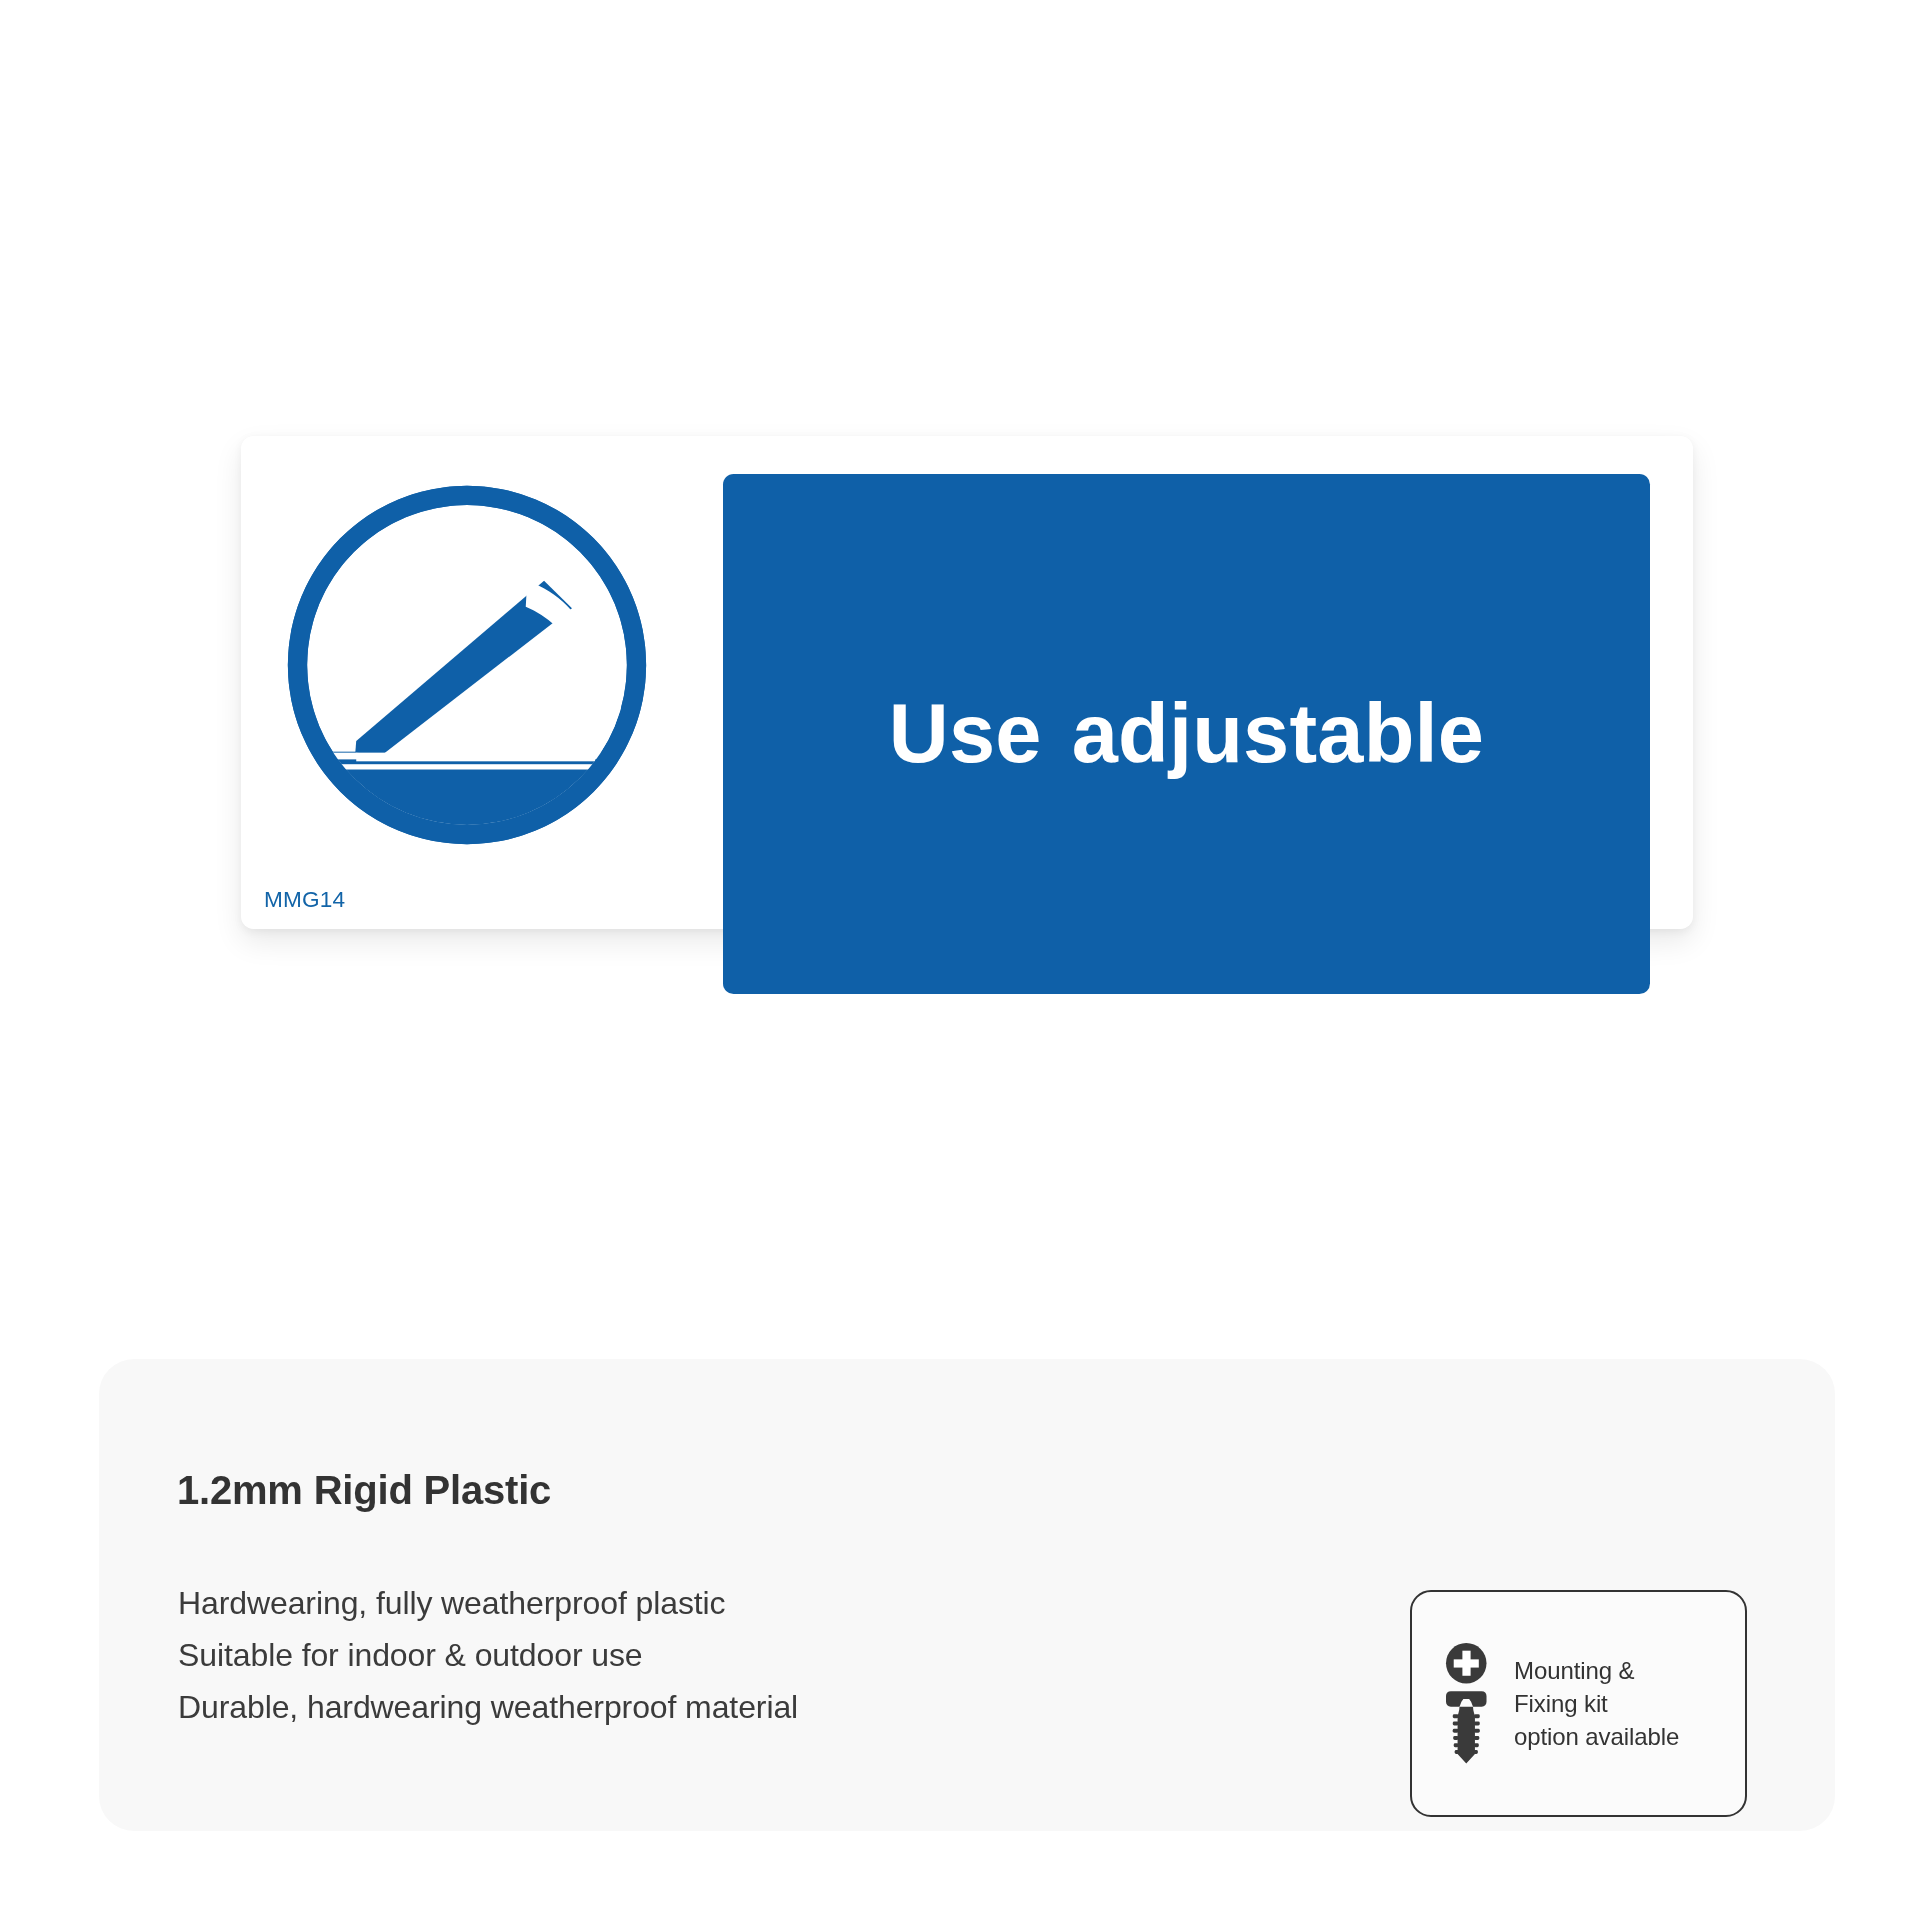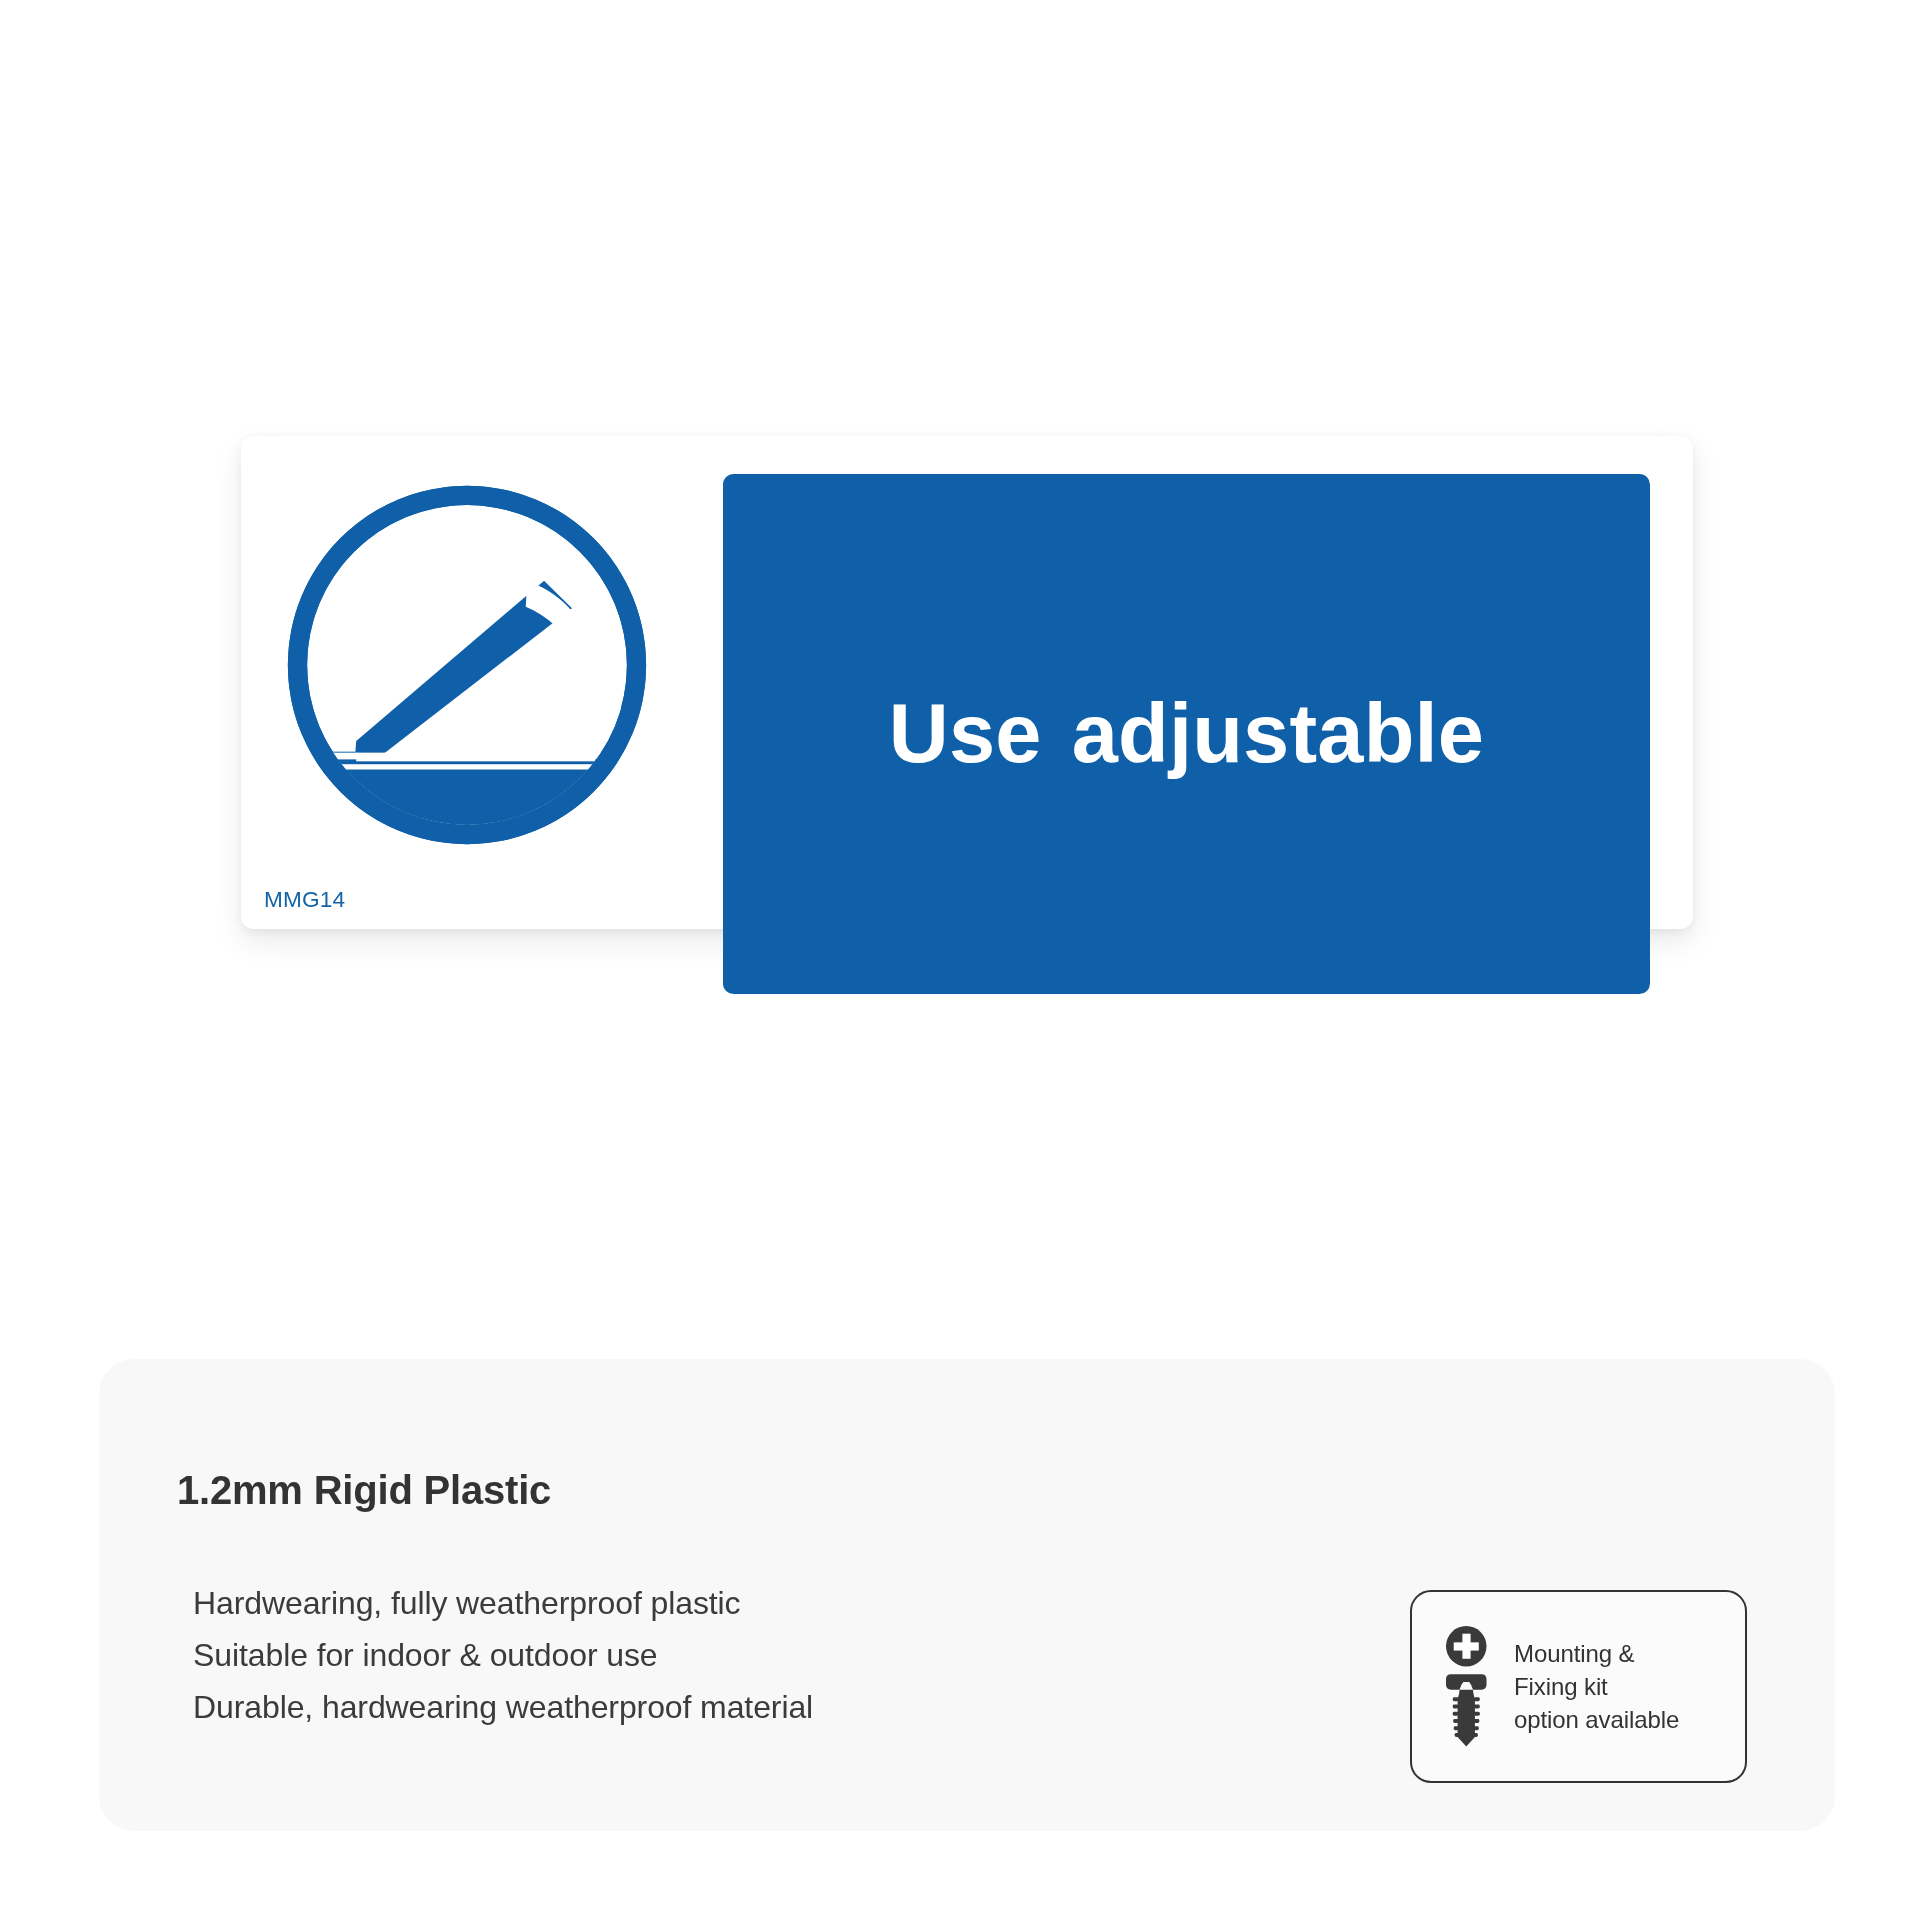--- a/index.html
+++ b/index.html
@@ -102,21 +102,21 @@
     font-size: 40px;
     font-weight: 700;
     color: #333333;
     letter-spacing: -0.2px;
     line-height: 1;
     white-space: nowrap;
   }
 
   .features {
     position: absolute;
-    left: 94px;
+    left: 79px;
     top: 219px;
     width: 963px;
   }
   .feature-line {
     font-size: 32px;
     font-weight: 400;
     color: #3b3b3b;
     line-height: 1.62;
     letter-spacing: -0.1px;
     white-space: nowrap;
@@ -143,21 +143,21 @@
     white-space: nowrap;
     display: inline-block;
   }
 
   
   .mounting-box {
     position: absolute;
     right: 88px;
     top: 231px;
     width: 337px;
-    height: 193px;
+    height: 227px;
     border: 2.4px solid #333333;
     border-radius: 21px;
     box-sizing: border-box;
     display: flex;
     align-items: center;
     padding-left: 29px;
     background: #fbfbfb;
   }
   .screw-icon {
     width: 51px;

